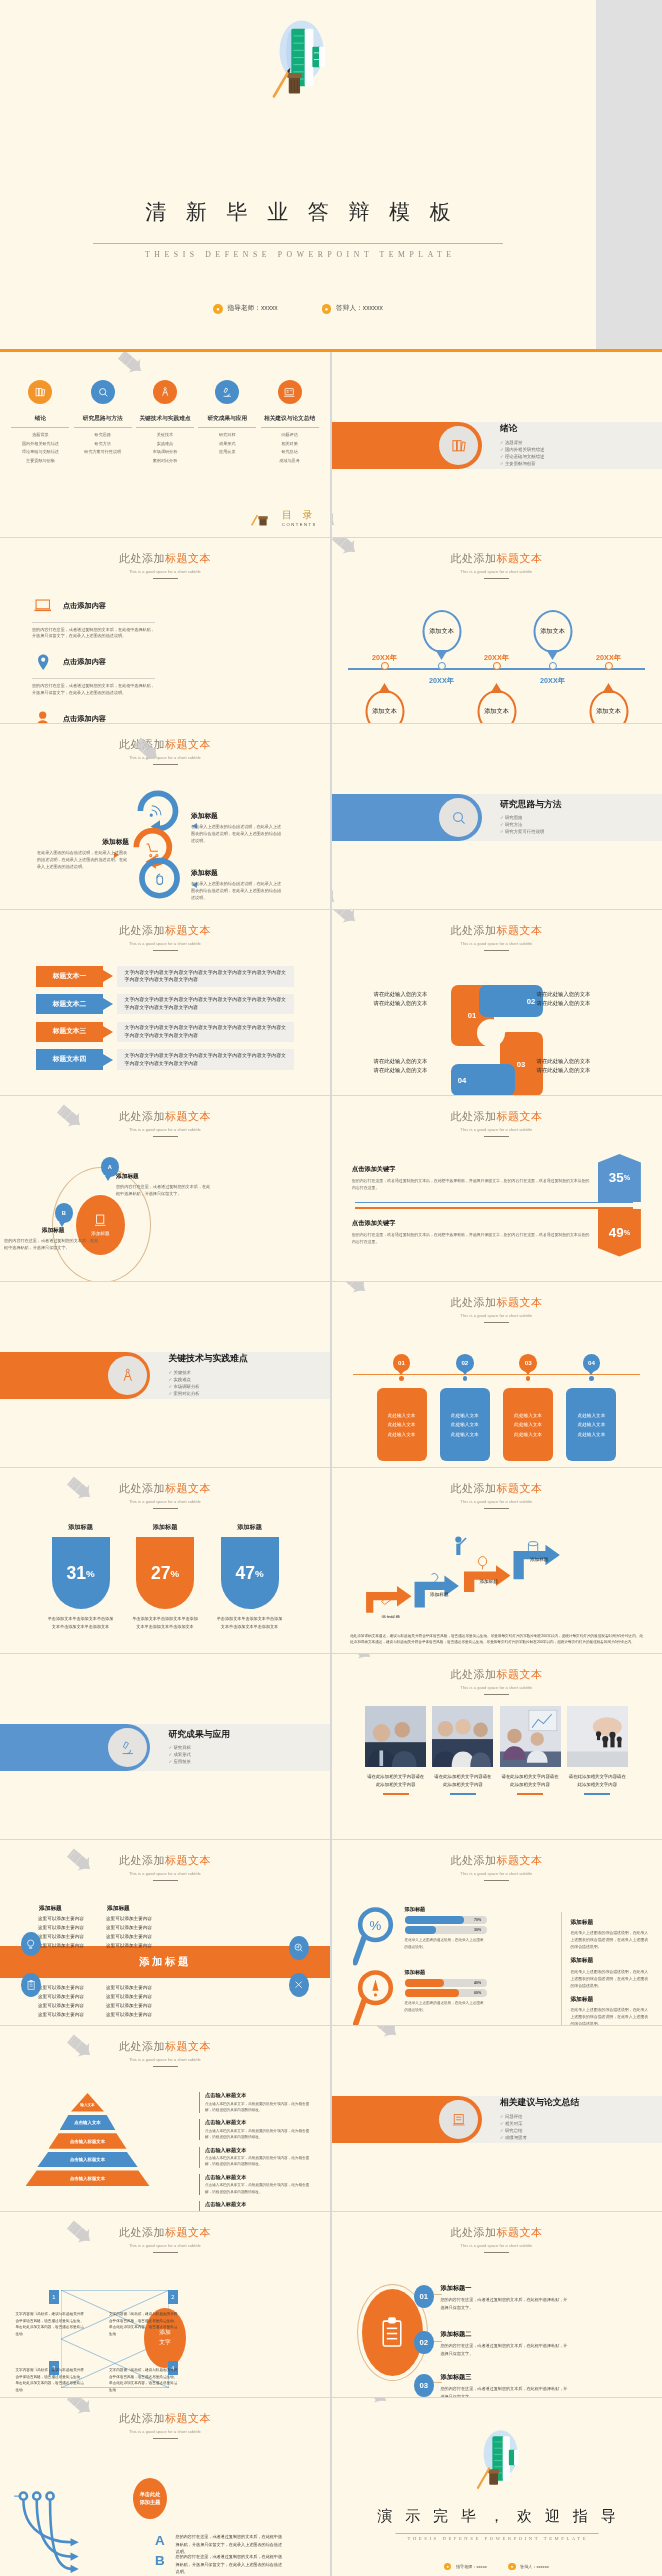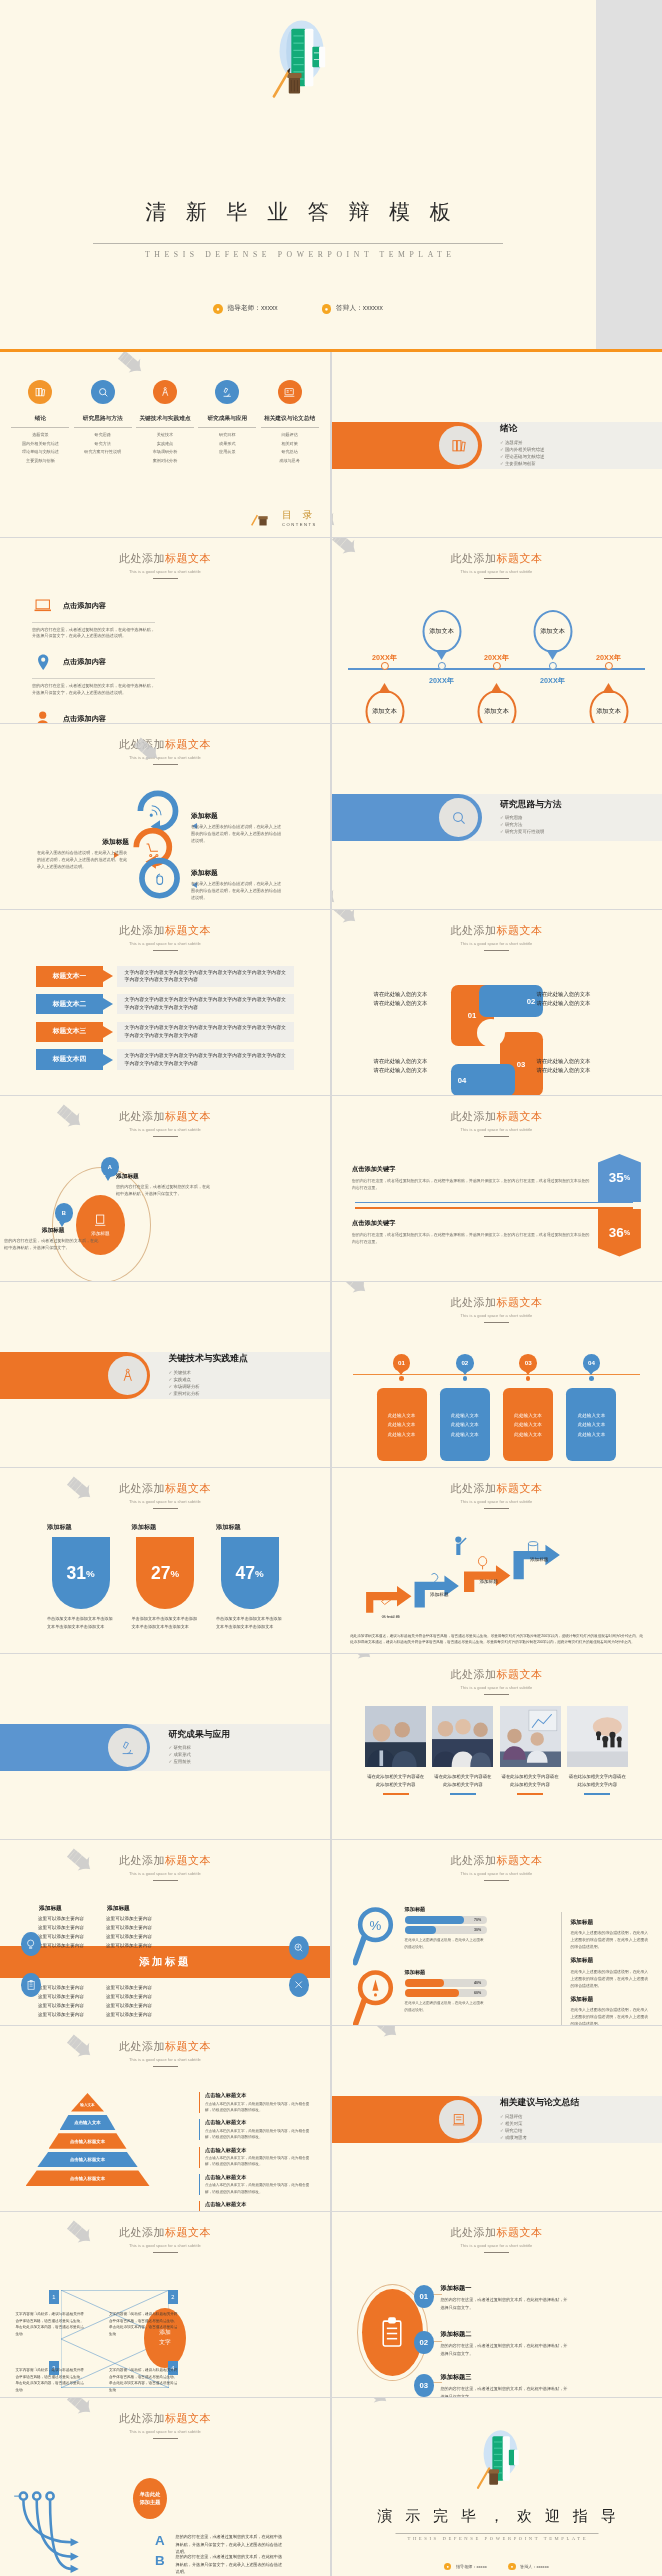--- a/index.html
+++ b/index.html
@@ -161,21 +161,21 @@
   .np-bub::after { content:""; position:absolute; bottom:-3.6px; left:5.7px;
       border-left:3.1px solid transparent; border-right:3.1px solid transparent;
       border-top:4.6px solid currentColor; }
   .np-dot { width:4.6px; height:4.6px; border-radius:50%; margin-top:4.6px; }
   .np-card { margin-top:7.7px; width:50px; height:73px; border-radius:6.2px;
       display:flex; flex-direction:column; align-items:center; justify-content:center;
       gap:4.6px; color:#fff; font-size:4.6px; }
 
   
   .pp-wrap { display:flex; justify-content:center; gap:17.5px; padding-top:14.4px; }
-  .pp { width:67px; }
+  .pp { width:67px; text-align:center; }
   .pp-h { font-size:6.2px; color:#2a2a2a; font-weight:bold; margin-bottom:5.2px; }
   .pp-shape { width:58px; height:72px; margin:0 auto; border-radius:0 0 29px 29px;
       display:flex; align-items:center; justify-content:center; color:#fff;
       font-size:17.5px; font-weight:bold; }
   .pp-p { font-size:4.1px; color:#3b3b3b; line-height:1.9; margin-top:6.2px; }
   .st-bottom { position:absolute; left:18.5px; right:18.5px; bottom:7.2px;
       font-size:3.6px; color:#4a4844; line-height:1.85; text-align:justify; }
 
   
   .ph-wrap { display:flex; justify-content:center; gap:6.2px; padding-top:11.3px; }
@@ -703,21 +703,21 @@
         </div>
       </div>
       <div style="height:1.5px;background:#5b95d0;margin:0 20.6px 0 23px;width:278px"></div>
       <div style="height:1.5px;background:#ed7426;margin:3.6px 20.6px 0 23px;width:278px"></div>
       <div class="as-row">
         <div class="as-txt">
           <div class="as-h">点击添加关键字</div>
           <div class="as-p">您的内容打在这里，或者通过复制您的文本后，在此框中选择粘贴，并选择只保留文字，您的内容打在这里，或者通过复制您的文本后您的内容打在这里。</div>
         </div>
         <div class="as-arrow" style="background:#ed7426;clip-path:polygon(0 0,100% 0,100% 82%,50% 100%,0 82%)">
-          <span>36</span>
+          <span>49</span>
             <span style="font-size:7.2px">%</span>
         </div>
       </div>
     </div>
   </div>
 
   <div class="slide">
     <div class="sec-band">
       <div class="sec-block" style="background:#ed7426">
         <div class="sec-circle">

